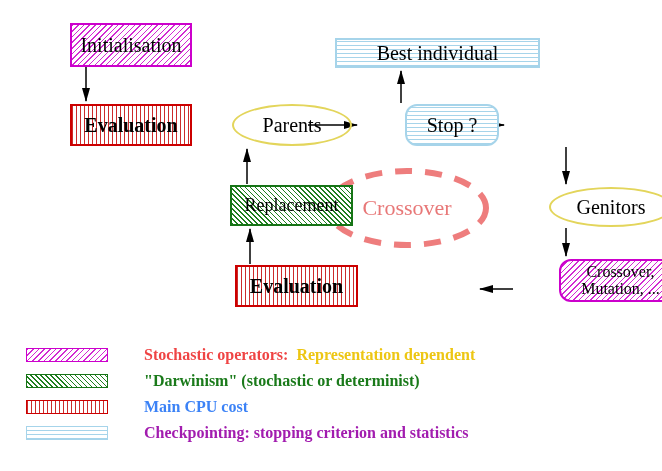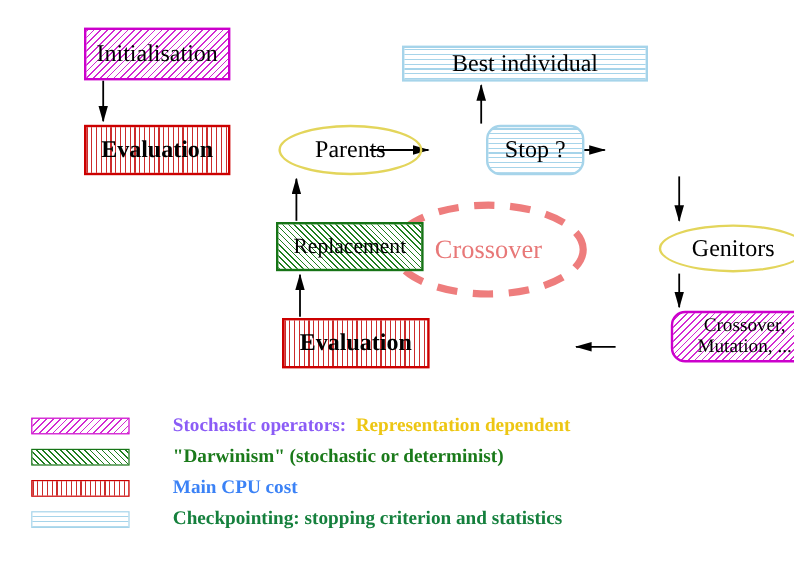--- a/index.html
+++ b/index.html
@@ -26,46 +26,46 @@
   .b-cyan{border:2px solid #a6d4ea;}
   .b-yellow{border:2px solid #e3d55b;}
 
   .ellipse{border-radius:50%;}
 
   
   .n-init{left:25px;top:23px;width:122px;height:44px;}
   .n-eval-top{left:25px;top:104px;width:122px;height:42px;}
   .n-parents{left:187px;top:104px;width:120px;height:42px;}
   .n-best{left:290px;top:38px;width:205px;height:30px;}
-  .n-stop{left:360px;top:104px;width:82px;height:42px;border-radius:12px;}
+  .n-stop{left:360px;top:104px;width:94px;height:42px;border-radius:12px;}
   .n-selection{left:507px;top:104px;width:119px;height:42px;}
   .n-genitors{left:504px;top:187px;width:124px;height:40px;}
   .n-crossover{left:514px;top:259px;width:123px;height:43px;font-size:16px;flex-direction:column;border-radius:12px;}
   .n-offspring{left:355px;top:267px;width:122px;height:39px;}
   .n-eval-bot{left:190px;top:265px;width:123px;height:42px;}
   .n-replacement{left:185px;top:185px;width:123px;height:41px;font-size:18px;font-family:Liberation Serif, serif;}
 
   .generation-label{
     position:absolute;left:325px;top:195px;width:164px;text-align:center;
     font-size:22px;color:#e87878;
   }
 
   
   .legend-row{position:absolute;left:26px;display:flex;align-items:center;height:17px;}
   .swatch{display:inline-block;width:82px;height:14px;box-sizing:border-box;margin-right:36px;}
   .sw-magenta{border:1px solid #cc00cc;}
   .sw-green{border:1px solid #167416;}
   .sw-red{border:1px solid #cc0000;}
   .sw-cyan{border:1px solid #a6d4ea;}
   .legend-text{font-size:16px;font-weight:bold;white-space:pre;}
-  .t-magenta{color:#8b5cf6;}
+  .t-magenta{color:#ef4444;}
   .t-yellow{color:#edc613;}
   .t-green{color:#1a7a1a;}
   .t-red{color:#3b82f6;}
-  .t-cyan{color:#15803d;}
+  .t-cyan{color:#a21caf;}
   .lr-1{top:346px;}
   .lr-2{top:372px;}
   .lr-3{top:398px;}
   .lr-4{top:424px;}
 </style>
 </head>
 <body>
 
 <div class="canvas">
 

